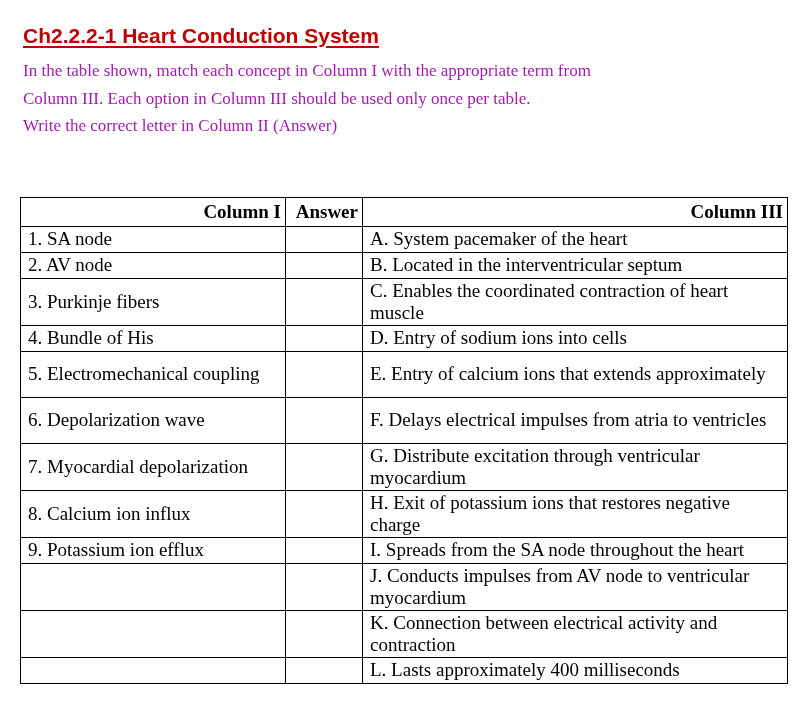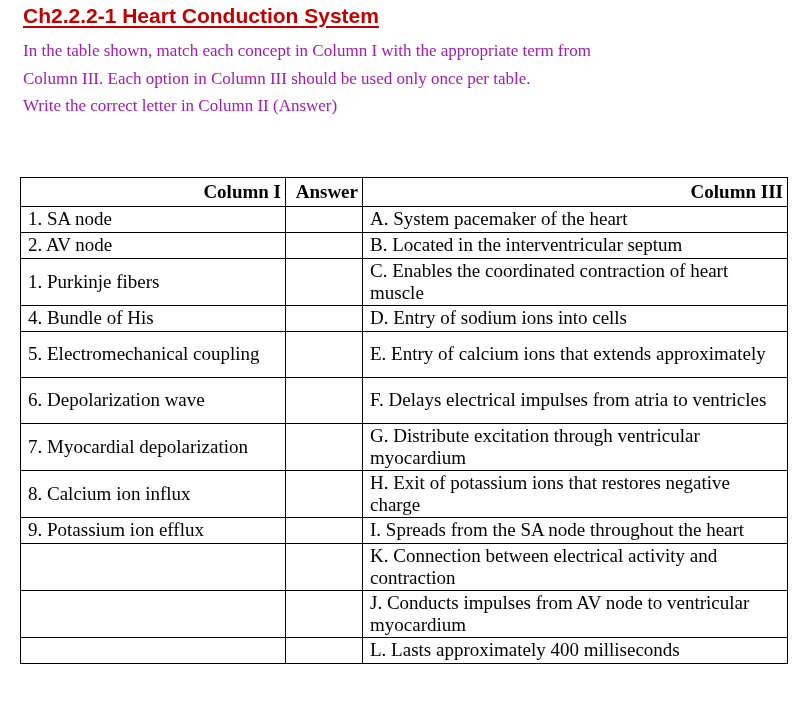--- a/index.html
+++ b/index.html
@@ -4,21 +4,21 @@
 <style>
   * { margin: 0; padding: 0; box-sizing: border-box; }
   html, body { background: #ffffff; }
   body {
     width: 810px;
     height: 701px;
     overflow: hidden;
     font-family: "Liberation Serif", serif;
     color: #000000;
   }
-  .page { padding: 4px 20px 0 23px; }
+  .page { padding: 24px 20px 0 23px; }
   .title {
     font-family: "Liberation Sans", sans-serif;
     font-size: 21px;
     font-weight: bold;
     color: #C00000;
     text-decoration: underline;
     text-decoration-thickness: 2px;
     text-underline-offset: 3px;
     margin-bottom: 9px;
     letter-spacing: 0px;
@@ -85,21 +85,21 @@
         <td>1. SA node</td>
         <td></td>
         <td>A. System pacemaker of the heart</td>
       </tr>
       <tr class="row-single">
         <td>2. AV node</td>
         <td></td>
         <td>B. Located in the interventricular septum</td>
       </tr>
       <tr class="row-double">
-        <td>1. Purkinje fibers</td>
+        <td>3. Purkinje fibers</td>
         <td></td>
         <td>C. Enables the coordinated contraction of heart muscle</td>
       </tr>
       <tr class="row-single">
         <td>4. Bundle of His</td>
         <td></td>
         <td>D. Entry of sodium ions into cells</td>
       </tr>
       <tr class="row-double">
         <td>5. Electromechanical coupling</td>
@@ -122,26 +122,26 @@
         <td>H. Exit of potassium ions that restores negative charge</td>
       </tr>
       <tr class="row-single">
         <td>9. Potassium ion efflux</td>
         <td></td>
         <td>I. Spreads from the SA node throughout the heart</td>
       </tr>
       <tr class="row-double">
         <td></td>
         <td></td>
-        <td>K. Connection between electrical activity and contraction</td>
+        <td>J. Conducts impulses from AV node to ventricular myocardium</td>
       </tr>
       <tr class="row-double">
         <td></td>
         <td></td>
-        <td>J. Conducts impulses from AV node to ventricular myocardium</td>
+        <td>K. Connection between electrical activity and contraction</td>
       </tr>
       <tr class="row-single">
         <td></td>
         <td></td>
         <td>L. Lasts approximately 400 milliseconds</td>
       </tr>
     </tbody>
   </table>
 
 </div>

